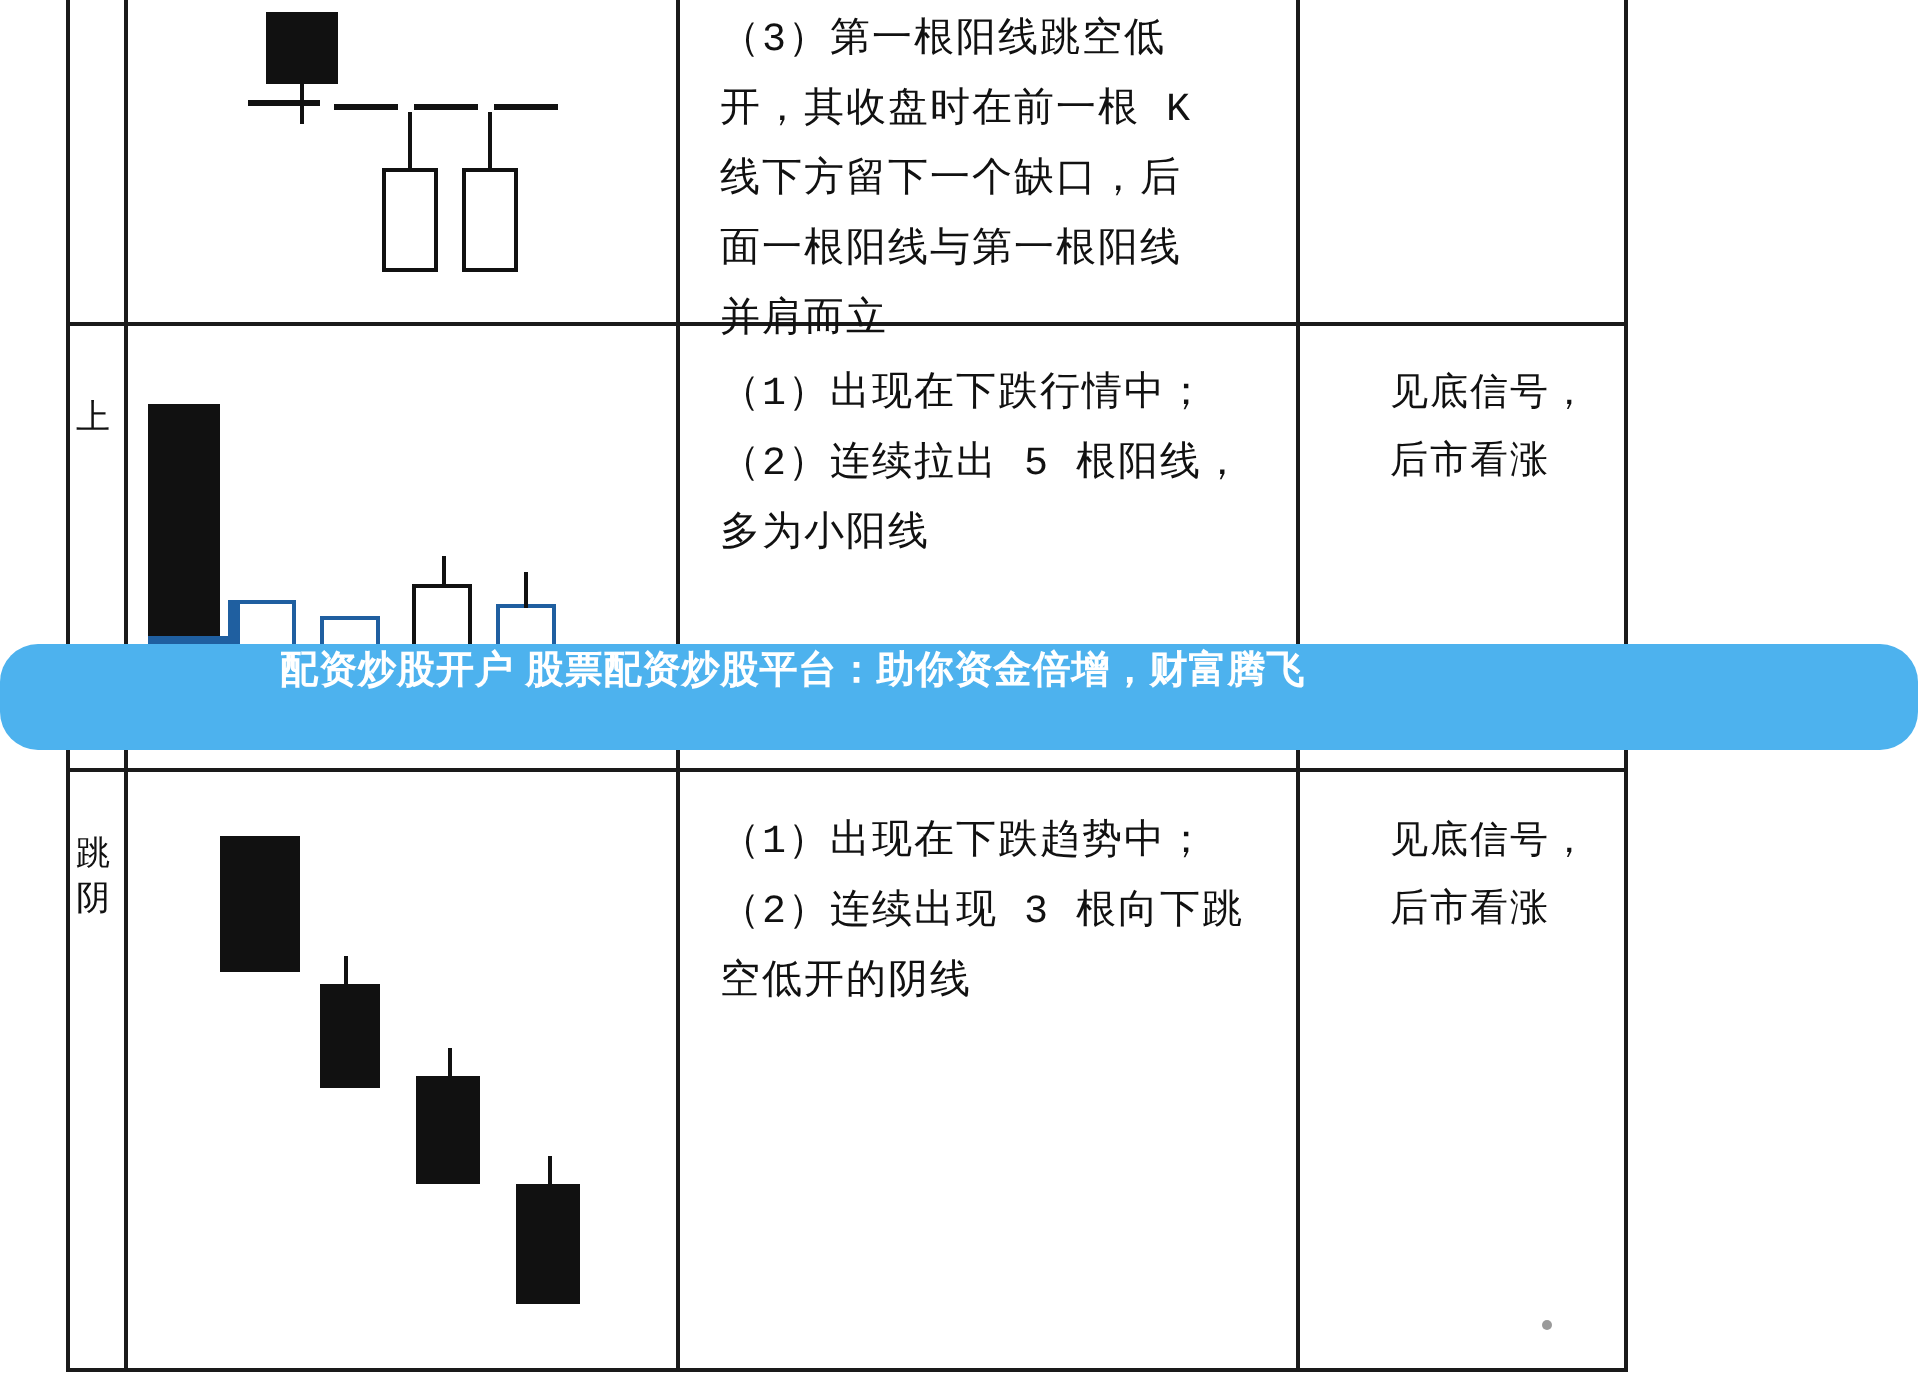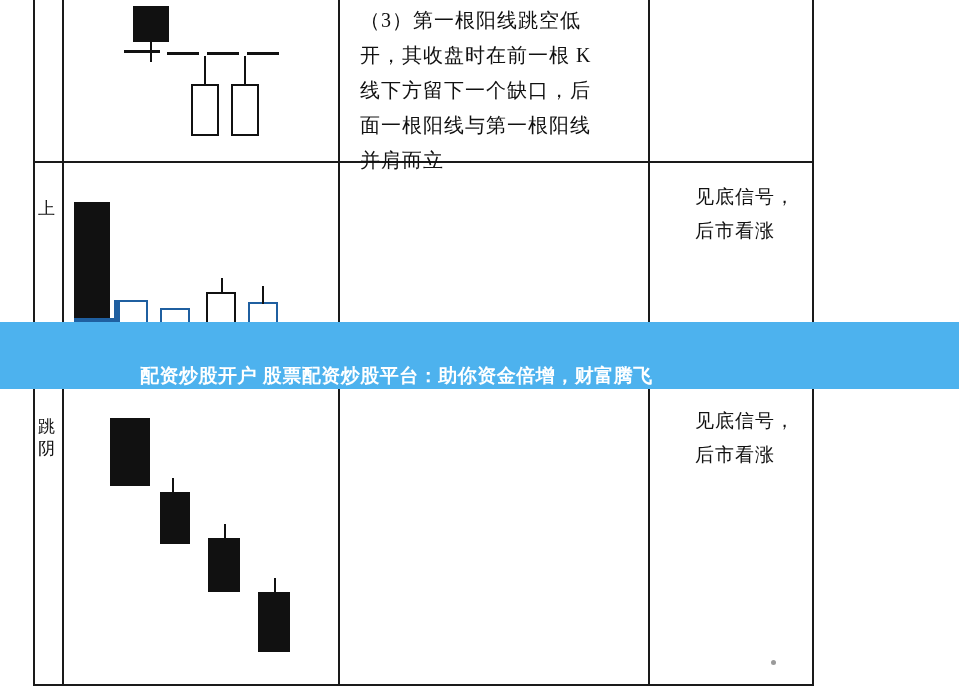--- a/index.html
+++ b/index.html
@@ -53,21 +53,21 @@
     height: 2px;
     background: #1a1a1a;
   }
   .hrule.r1 { top: 173px; }
   .hrule.r2 { top: 396px; }
 
   
   .cell-text {
     position: absolute;
     color: #111;
-    font-family: Liberation Serif, serif;
+    font-family: Liberation Mono, monospace;
     font-size: 20px;
     line-height: 35px;
     letter-spacing: 1px;
     white-space: pre-line;
   }
   .cell-text.small {
     font-size: 19px;
     line-height: 34px;
     margin-left: 23px;
   }
@@ -123,24 +123,25 @@
     position: absolute;
     background: #1f5fa0;
   }
 
   
   .banner {
     position: absolute;
     left: 0;
     top: 322px;
     width: 959px;
-    height: 67px;
+    height: 53px;
     background: #4db2ee;
     display: flex;
-    align-items: flex-end;
+    align-items: flex-start;
+    border-radius: 19px;
   }
   .banner-text {
     margin-left: 140px;
     color: #ffffff;
     font-family: "Liberation Sans", sans-serif;
     font-size: 19px;
     font-weight: bold;
     letter-spacing: 0.5px;
     white-space: nowrap;
   }
@@ -197,36 +198,42 @@
     <div class="blueline" style="left:114px; top:300px; width:4px; height:22px;"></div>
 
     <div class="cand-body-hollow blue" style="left:118px; top:300px; width:30px; height:32px;"></div>
     <div class="cand-body-hollow blue" style="left:160px; top:308px; width:30px; height:26px;"></div>
     <div class="cand-body-hollow" style="left:206px; top:292px; width:30px; height:34px;"></div>
     <div class="cand-body-hollow blue" style="left:248px; top:302px; width:30px; height:30px;"></div>
     <div class="wick" style="left:221px; top:278px; height:16px;"></div>
     <div class="wick" style="left:262px; top:286px; height:18px;"></div>
   </div>
 
+  <div class="cell-text desc2">（1）出现在下跌行情中；
+（2）连续拉出 5 根阳线，
+多为小阳线</div>
   <div class="cell-text small sig2">见底信号，
 后市看涨</div>
 
   <div class="rot l3">跳
 阴</div>
 
   <div class="chart">
     <div class="cand-body-solid" style="left:110px; top:418px; width:40px; height:68px;"></div>
     <div class="wick" style="left:172px; top:478px; height:18px;"></div>
     <div class="cand-body-solid" style="left:160px; top:492px; width:30px; height:52px;"></div>
     <div class="wick" style="left:224px; top:524px; height:16px;"></div>
     <div class="cand-body-solid" style="left:208px; top:538px; width:32px; height:54px;"></div>
     <div class="wick" style="left:274px; top:578px; height:16px;"></div>
     <div class="cand-body-solid" style="left:258px; top:592px; width:32px; height:60px;"></div>
   </div>
 
+  <div class="cell-text desc3">（1）出现在下跌趋势中；
+（2）连续出现 3 根向下跳
+空低开的阴线</div>
   <div class="cell-text small sig3">见底信号，
 后市看涨</div>
 
   <div class="speck" style="left:771px; top:660px; width:5px; height:5px;"></div>
   <div class="speck" style="left:700px; top:324px; width:4px; height:4px;"></div>
 
 </div>
 
 <div class="banner">
   <div class="banner-text">配资炒股开户 股票配资炒股平台：助你资金倍增，财富腾飞</div>

